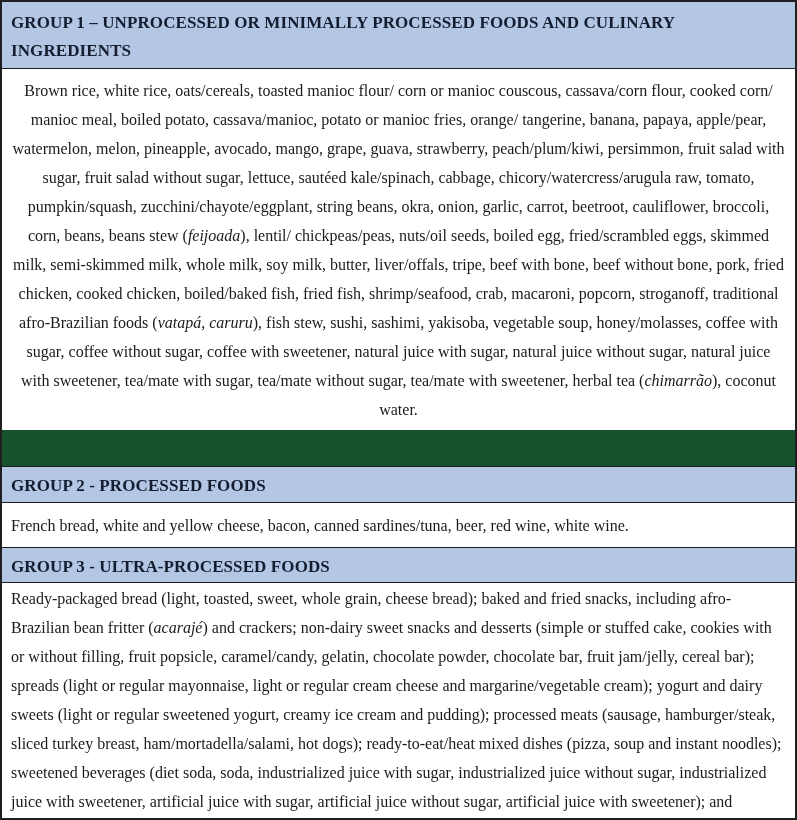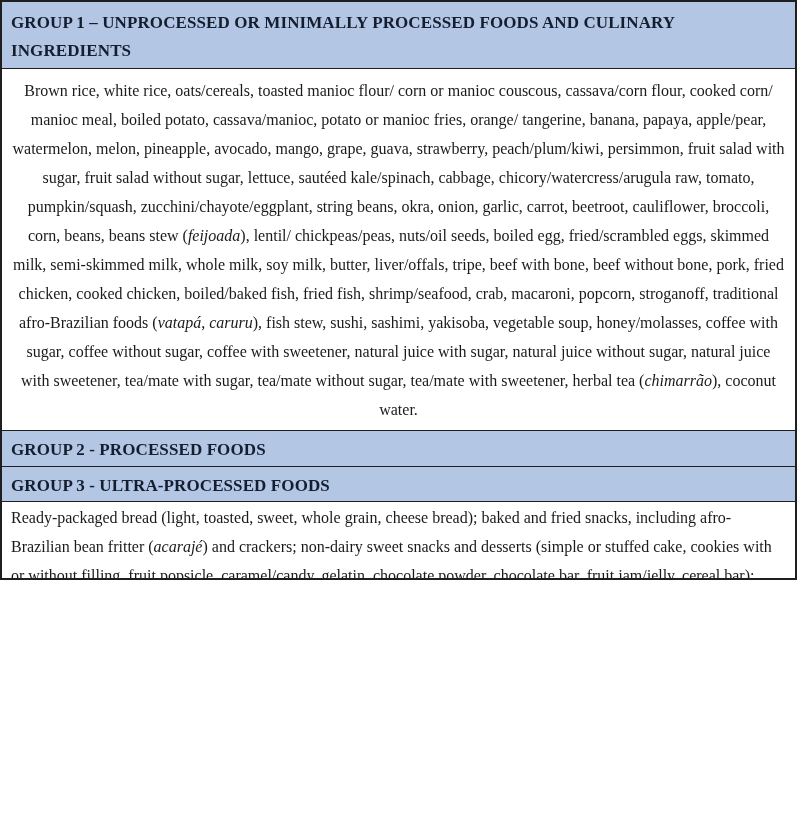--- a/index.html
+++ b/index.html
@@ -15,21 +15,21 @@
     height: 820px;
     background: #ffffff;
     font-family: "Liberation Serif", "DejaVu Serif", serif;
     box-sizing: border-box;
   }
   .nova-table {
     position: absolute;
     left: 0;
     top: 0;
     width: 797px;
-    height: 580px;
+    height: 820px;
     box-sizing: border-box;
     border: 2px solid var(--border, #1f1f1f);
     display: flex;
     flex-direction: column;
     background: #14532d;
   }
   .row {
     box-sizing: border-box;
     overflow: hidden;
     flex: 0 0 auto;
@@ -47,21 +47,21 @@
     letter-spacing: 0.1px;
   }
   .header-row .hdr-inner {
     display: block;
     max-width: 700px;
   }
   .hdr-tall {
     height: 66px;
     padding-top: 7px;
   }
-  .hdr-short-1 { height: 36px; }
+  .hdr-short-1 { height: 36px; margin-top: 36px; }
   .hdr-short-2 { height: 35px; font-family: Liberation Serif, serif; }
   .body-row {
     background: #ffffff;
     color: var(--body-text, #1a1a1a);
     font-size: 16px;
     line-height: 29px;
     padding: 6px 9px;
     text-align: left;
   }
   .body-1 { height: 362px; padding-top: 7px; text-align: center; }
@@ -80,20 +80,23 @@
     </div>
 
     <div class="row body-row body-1">
       <span><span>Brown rice, white rice, oats/cereals, toasted manioc flour/ corn or manioc couscous, cassava/corn flour, cooked corn/ manioc meal, boiled potato, cassava/manioc, potato or manioc fries, orange/ tangerine, banana, papaya, apple/pear, watermelon, melon, pineapple, avocado, mango, grape, guava, strawberry, peach/plum/kiwi, persimmon, fruit salad with sugar, fruit salad without sugar, lettuce, sautéed kale/spinach, cabbage, chicory/watercress/arugula raw, tomato, pumpkin/squash, zucchini/chayote/eggplant, string beans, okra, onion, garlic, carrot, beetroot, cauliflower, broccoli, corn, beans, beans stew (</span><span class="it">feijoada</span><span>), lentil/ chickpeas/peas, nuts/oil seeds, boiled egg, fried/scrambled eggs, skimmed milk, semi-skimmed milk, whole milk, soy milk, butter, liver/offals, tripe, beef with bone, beef without bone, pork, fried chicken, cooked chicken, boiled/baked fish, fried fish, shrimp/seafood, crab, macaroni, popcorn, stroganoff, traditional afro-Brazilian foods (</span><span class="it">vatapá</span><span>, </span><span class="it">caruru</span><span>), fish stew, sushi, sashimi, yakisoba, vegetable soup, honey/molasses, coffee with sugar, coffee without sugar, coffee with sweetener, natural juice with sugar, natural juice without sugar, natural juice with sweetener, tea/mate with sugar, tea/mate without sugar, tea/mate with sweetener, herbal tea (</span><span class="it">chimarrão</span><span>), coconut water.</span></span>
     </div>
 
     <div class="row header-row hdr-short-1">
       <span class="hdr-inner">GROUP 2 - PROCESSED FOODS</span>
     </div>
 
+    <div class="row body-row body-2">
+      <span><span>French bread, white and yellow cheese, bacon, canned sardines/tuna, beer, red wine, white wine.</span></span>
+    </div>
 
     <div class="row header-row hdr-short-2">
       <span class="hdr-inner">GROUP 3 - ULTRA-PROCESSED FOODS</span>
     </div>
 
     <div class="row body-row body-3">
       <span><span>Ready-packaged bread (light, toasted, sweet, whole grain, cheese bread); baked and fried snacks, including afro-Brazilian bean fritter (</span><span class="it">acarajé</span><span>) and crackers; non-dairy sweet snacks and desserts (simple or stuffed cake, cookies with or without filling, fruit popsicle, caramel/candy, gelatin, chocolate powder, chocolate bar, fruit jam/jelly, cereal bar); spreads (light or regular mayonnaise, light or regular cream cheese and margarine/vegetable cream); yogurt and dairy sweets (light or regular sweetened yogurt, creamy ice cream and pudding); processed meats (sausage, hamburger/steak, sliced turkey breast, ham/mortadella/salami, hot dogs); ready-to-eat/heat mixed dishes (pizza, soup and instant noodles); sweetened beverages (diet soda, soda, industrialized juice with sugar, industrialized juice without sugar, industrialized juice with sweetener, artificial juice with sugar, artificial juice without sugar, artificial juice with sweetener); and distilled alcoholic beverages.</span></span>
     </div>
 
   </div>

